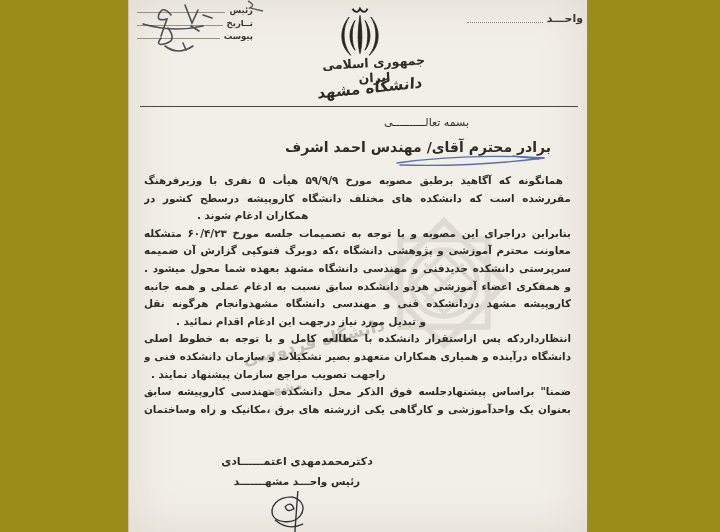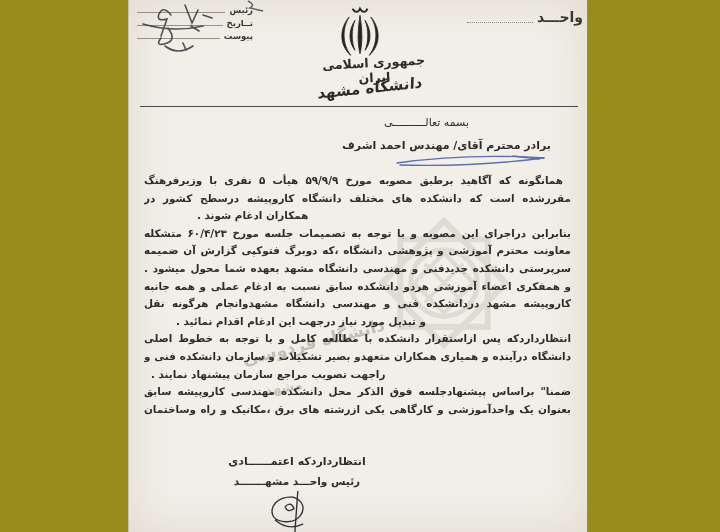--- a/index.html
+++ b/index.html
@@ -8,32 +8,32 @@
   .paper{position:absolute;left:128px;top:0;width:458px;height:532px;background:#f2efe8;
          border-left:1px solid #c9c5b6;border-right:1px solid #8f8a7c;
          box-shadow:inset 0 0 46px rgba(140,130,105,.18);direction:rtl;color:#2e2c27;}
   
   .reg{position:absolute;left:8px;top:2px;width:116px;direction:rtl;}
   .reg-row{display:flex;align-items:flex-end;gap:4px;height:13px;font-size:8.5px;font-weight:bold;color:#3a382f;}
   .reg-line{flex:1;border-bottom:1px solid #97917f;margin-bottom:2px;}
   .hw-top{position:absolute;left:4px;top:-2px;pointer-events:none;}
   
   .unit{position:absolute;right:4px;top:10px;width:116px;direction:rtl;}
-  .unit-row{display:flex;align-items:flex-end;gap:4px;height:15px;font-size:14px;font-weight:bold;color:#3a382f;text-align:right;}
+  .unit-row{display:flex;align-items:flex-end;gap:4px;height:15px;font-size:11px;font-weight:bold;color:#3a382f;text-align:right;}
   .unit-line{flex:1;border-bottom:1px dotted #8d877a;margin-bottom:2px;}
   
   .emblem{position:absolute;left:206px;top:5px;}
   .org1{position:absolute;left:180px;top:55px;width:130px;text-align:center;font-size:12.5px;
         font-weight:bold;transform:rotate(-3deg);letter-spacing:-0.5px;}
   .org2{position:absolute;left:182px;top:79px;width:118px;text-align:center;font-size:15px;
         font-weight:bold;transform:rotate(-6deg) skewX(-8deg);}
   .rule{position:absolute;left:11px;right:9px;top:106px;border-top:1.6px solid #4a4843;}
   .besmele{position:absolute;right:118px;top:116px;width:170px;
            font-size:11px;font-weight:normal;}
-  .addressee{position:absolute;right:36px;top:139px;font-size:11px;font-weight:bold;}
+  .addressee{position:absolute;right:36px;top:139px;font-size:14px;font-weight:bold;}
   .flourish{position:absolute;right:40px;top:153px;}
   
   .body{position:absolute;left:15px;right:16px;top:172px;font-size:10.4px;font-weight:bold;
         line-height:17.6px;}
   .bl{white-space:nowrap;text-align:right;}
   .bl.j{text-align:justify;text-align-last:justify;white-space:normal;height:17.6px;overflow:hidden;}
   .bl.ind{padding-right:8px;}
   .bl.sl{text-align:left;}
   .bl.sl1{padding-left:53px;}
   .bl.sl2{padding-left:1px;margin-left:31px;}
@@ -150,21 +150,21 @@
       <div class="bl j">کاروپیشه مشهد دردانشکده فنی و مهندسی دانشگاه مشهدوانجام هرگونه نقل وانتقال وتغییـــر</div>
       <div class="bl sl sl2">و تبدیل مورد نیاز درجهت این ادغام اقدام نمائید .</div>
       <div class="bl j">انتظارداردکه پس ازاستقرار دانشکده با مطالعه کامل و با توجه به خطوط اصلی آموزش فنـــــی</div>
       <div class="bl j">دانشگاه درآینده و همیاری همکاران متعهدو بصیر تشکیلات و سازمان دانشکده فنی و مهندسی</div>
       <div class="bl sl sl3">راجهت تصویب مراجع سازمان پیشنهاد نمایند .</div>
       <div class="bl j">ضمنا" براساس پیشنهادجلسه فوق الذکر محل دانشکده مهندسی کاروپیشه سابق بطورکوتاه مدت</div>
       <div class="bl j">بعنوان یک واحدآموزشی و کارگاهی یکی ازرشته های برق ،مکانیک و راه وساختمان باقی خواهـــد</div>
     </div>
 
     <div class="sig">
-      <div class="sig-name">انتظارداردکه اعتمــــــادی</div>
+      <div class="sig-name">دکترمحمدمهدی اعتمــــــادی</div>
       <div class="sig-title">رئیس واحـــد مشهـــــــد</div>
     </div>
     <svg class="sig-scribble" width="58" height="41" viewBox="0 0 58 42">
       <g fill="none" stroke="#2f3138" stroke-width="1.4" stroke-linecap="round">
         <path d="M30 6 C14 6 8 16 10 24 C12 32 30 35 38 26 C44 19 42 9 30 6"></path>
         <path d="M36 0 L33 42"></path>
         <path d="M23 16 q6 -6 9 2 q-7 5 -9 -2"></path>
         <path d="M13 30 q13 11 28 4"></path>
       </g>
     </svg>

